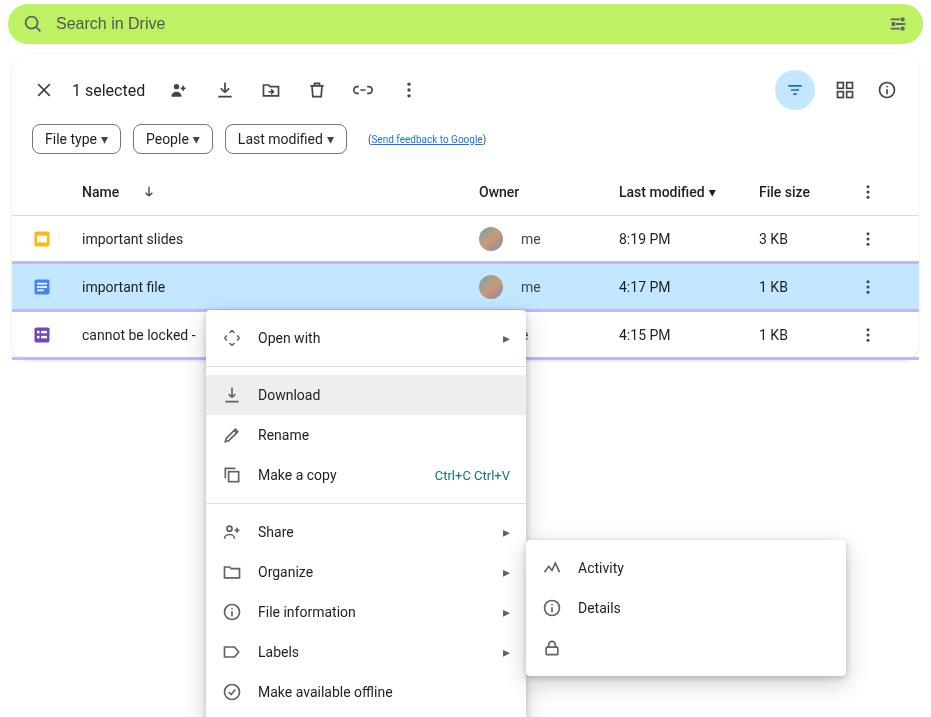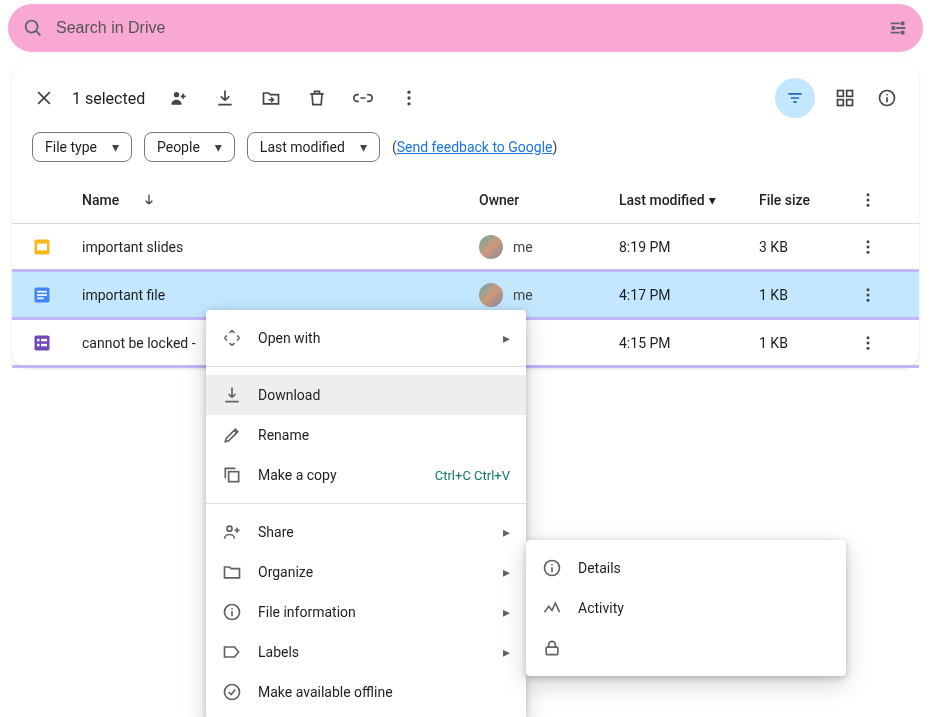--- a/index.html
+++ b/index.html
@@ -8,23 +8,23 @@
     font-size: 14px;
     color: #1f1f1f;
     background: #fff;
     width: 931px;
     height: 717px;
     overflow: hidden;
   }
   .search-bar {
     display: flex;
     align-items: center;
-    background: #f9a8d4;
+    background: #bef264;
     border-radius: 24px;
-    height: 48px;
+    height: 40px;
     margin: 4px 8px 10px 8px;
     padding: 8px 14px;
   }
   .search-bar input {
     flex: 1;
     border: none;
     background: transparent;
     font-size: 16px;
     color: #444;
     outline: none;
@@ -51,31 +51,31 @@
   .toolbar .right { display: flex; align-items: center; gap: 18px; }
   .selected-text { font-size: 16px; color: #1f1f1f; margin-left: -6px; }
   .icon-btn { display:inline-flex; align-items:center; justify-content:center; width:24px; height:24px; cursor:pointer; color:#444; }
   .icon-btn.round { width:40px; height:40px; border-radius:50%; }
   .icon-btn.active { background:#c2e7ff; }
   .chip-row {
     display:flex; align-items:center; gap:12px;
     padding: 6px 20px 14px 20px;
   }
   .chip {
-    display:flex; align-items:center; gap:15px;
+    display:flex; align-items:center; gap:4px;
     border:1px solid #747775;
     border-radius:8px;
     padding:6px 12px;
     font-size:14px;
     color:#1f1f1f;
     cursor:pointer;
     background:#fff;
   }
   .chip .chev { color:#444; }
-  .feedback { font-size:14px; color:#444; margin-left:0; }
+  .feedback { font-size:10px; color:#444; margin-left:9px; }
   .feedback a { color:#1a73e8; text-decoration:underline; }
   .table-header, .row {
     display:grid;
     grid-template-columns: 50px 1fr 140px 140px 100px 50px;
     align-items:center;
     padding: 0 10px 0 20px;
   }
   .table-header {
     height:48px;
     border-bottom:1px solid #dadce0;
@@ -85,21 +85,21 @@
   }
   .table-header .name-col { display:flex; align-items:center; gap:22px; margin-left:-38px; padding-left:38px;}
   .table-header .lm-col { display:flex; align-items:center; gap:4px; }
   .row {
     height:48px;
     border-bottom:3px solid #c4b5fd;
   }
   .row .filename { font-size:14px; color:#1f1f1f; }
   .row.selected { background:#c2e7ff; }
   .row .file-icon { width:20px; height:20px; }
-  .owner-cell { display:flex; align-items:center; gap:10px; color:#444; }
+  .owner-cell { display:flex; align-items:center; gap:18px; color:#444; }
   .avatar {
     width:24px; height:24px; border-radius:50%;
     background: linear-gradient(135deg,#6aa 0%, #c97 50%, #88a 100%);
   }
   .row .more { text-align:right; }
   .context-menu {
     position:absolute;
     left:206px; top:310px;
     width:320px;
     background:#fff;
@@ -436,36 +436,36 @@
     </span>
     <span class="mi-label">Make available offline</span>
   </div>
 
 </div>
 
 <div class="submenu">
   <div class="menu-item">
     <span class="mi-icon">
       <svg width="20" height="20" viewBox="0 0 24 24" fill="none" stroke="#5f6368" stroke-width="2">
+          <path d="M3 17l5-7 4 5 4-9 5 11"></path>
+        </svg>
+    </span>
+    <span class="mi-label">Activity</span>
+  </div>
+  <div class="menu-item">
+    <span class="mi-icon">
+      <svg width="20" height="20" viewBox="0 0 24 24" fill="none" stroke="#5f6368" stroke-width="2">
           <circle cx="12" cy="12" r="9"></circle>
           <line x1="12" y1="11" x2="12" y2="17"></line>
           <circle cx="12" cy="8" r="1" fill="#5f6368" stroke="none"></circle>
         </svg>
     </span>
     <span class="mi-label">Details</span>
   </div>
   <div class="menu-item">
     <span class="mi-icon">
       <svg width="20" height="20" viewBox="0 0 24 24" fill="none" stroke="#5f6368" stroke-width="2">
-          <path d="M3 17l5-7 4 5 4-9 5 11"></path>
-        </svg>
-    </span>
-    <span class="mi-label">Activity</span>
-  </div>
-  <div class="menu-item">
-    <span class="mi-icon">
-      <svg width="20" height="20" viewBox="0 0 24 24" fill="none" stroke="#5f6368" stroke-width="2">
           <rect x="5" y="11" width="14" height="9" rx="1"></rect>
           <path d="M8 11V8a4 4 0 118 0v3"></path>
         </svg>
     </span>
   </div>
 </div>
 
 </body></html>

